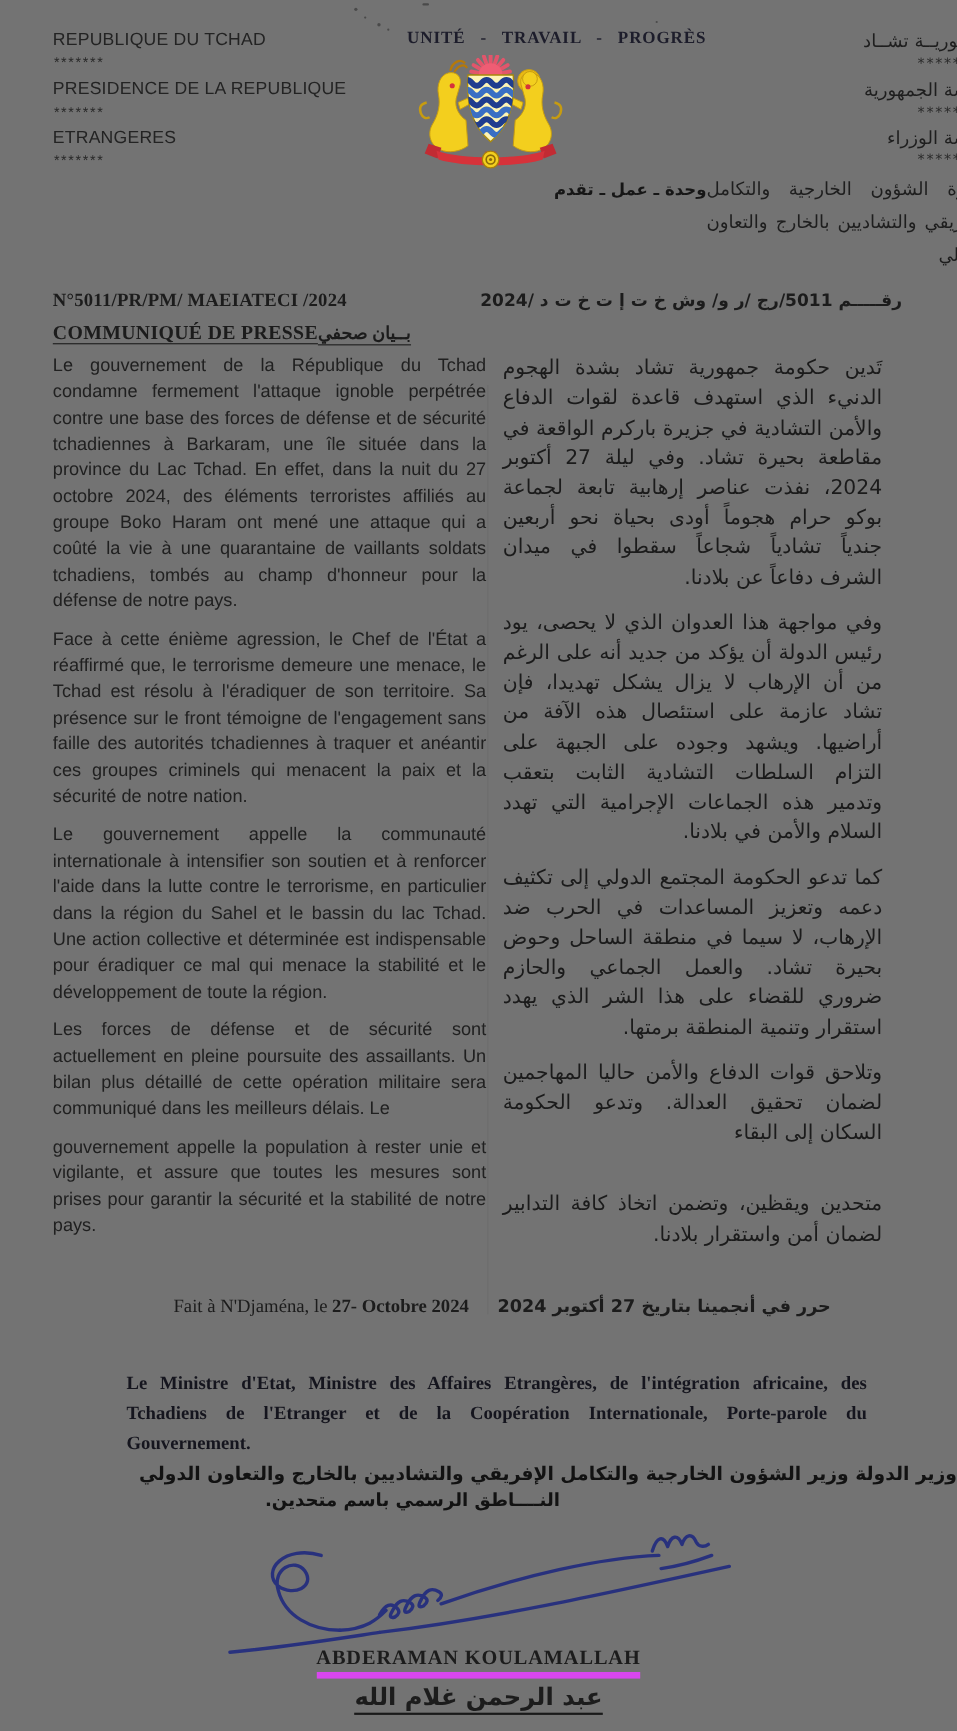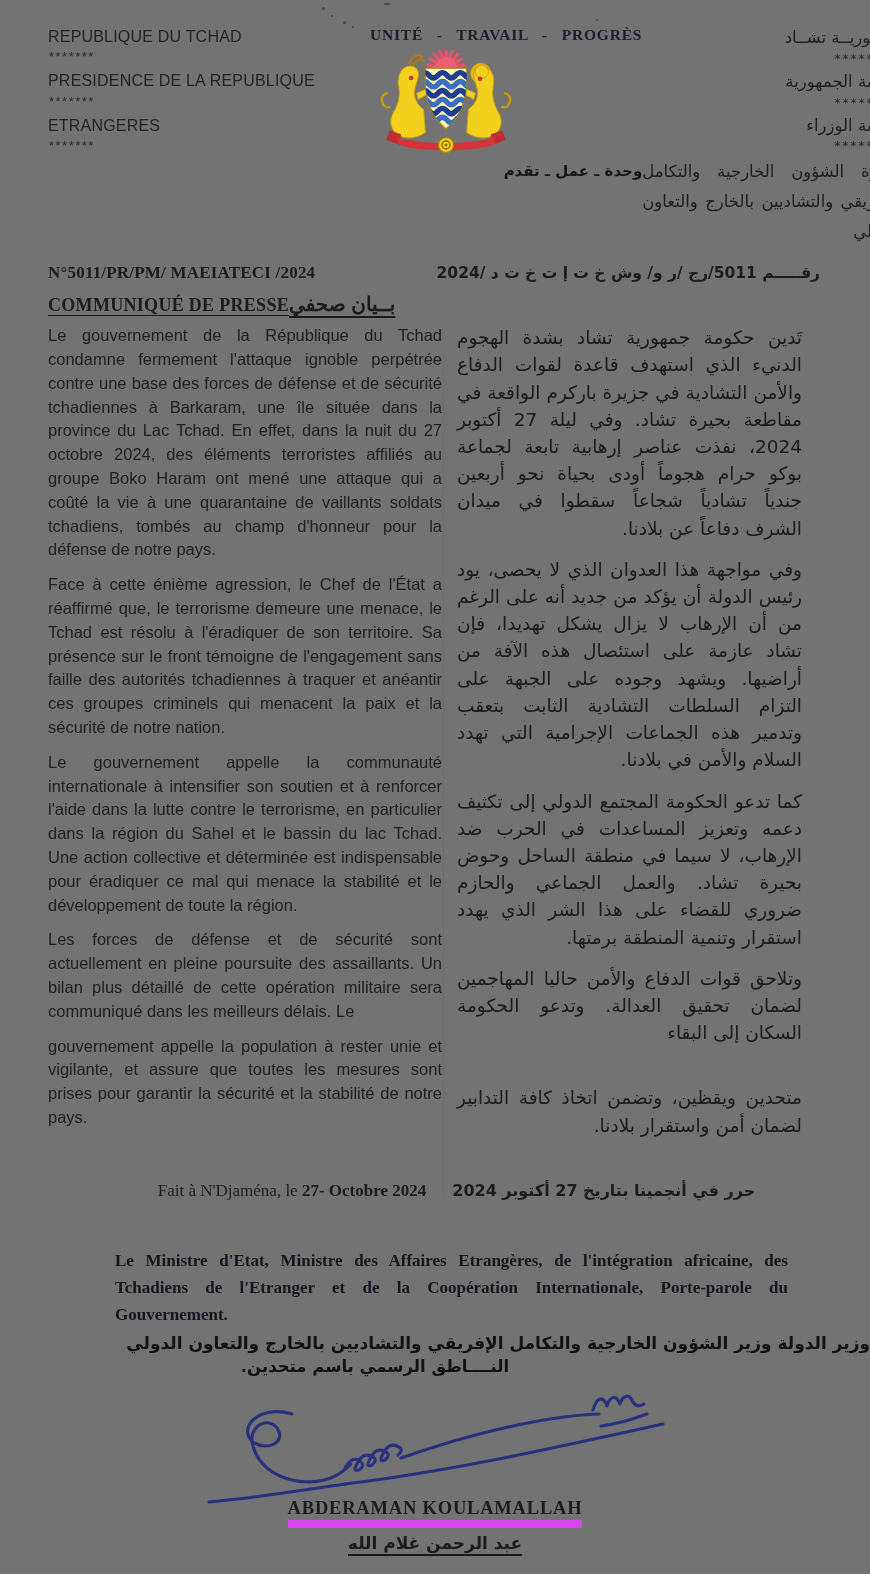--- a/index.html
+++ b/index.html
@@ -36,21 +36,21 @@
   
   .refrow{display:flex;justify-content:space-between;align-items:baseline;padding:16px 50px 0 48px;}
   .ref-fr{font-family:"Liberation Serif",serif;font-weight:bold;font-size:17px;letter-spacing:.2px;}
   .ref-ar{font-family:"DejaVu Sans",sans-serif;font-weight:bold;font-size:15.5px;direction:rtl;}
   .headrow{display:flex;align-items:baseline;padding:9px 50px 0 48px;}
   .head-fr{
     font-family:"Liberation Serif",serif;font-weight:bold;font-size:18px;letter-spacing:.3px;
     text-decoration:underline;text-underline-offset:4px;
   }
   .head-ar{
-    font-family:Liberation Sans, sans-serif;font-weight:bold;font-size:20px;direction:rtl;
+    font-family:Liberation Serif, serif;font-weight:bold;font-size:16px;direction:rtl;
     text-decoration:underline;text-underline-offset:5px;
   }
   
   .bodyrow{display:flex;gap:15px;padding:8px 68px 0 48px;box-sizing:border-box;}
   .col-fr{width:394px;flex:none;font-size:16.5px;line-height:23.8px;text-align:justify;color:#202020;}
   .col-fr p{margin:0 0 11px 0;}
   .col-ar{flex:1;direction:rtl;font-family:"DejaVu Sans",sans-serif;font-size:18.5px;line-height:27.2px;text-align:justify;color:#1b1b1b;}
   .col-ar p{margin:0 0 14px 0;}
   .col-ar p.gap-after{margin-bottom:38px;}
   .fold-line{position:absolute;left:443px;top:350px;width:1px;height:845px;background:rgba(0,0,0,0.05);}
@@ -74,25 +74,25 @@
   }
   .sig-ar2{
     margin-top:4px;text-align:center;padding-right:120px;
     font-family:"DejaVu Sans",sans-serif;font-weight:bold;font-size:16.5px;direction:rtl;color:#121212;
   }
   .sig-svg{position:absolute;left:195px;top:1382px;width:505px;height:125px;pointer-events:none;}
   .namewrap{position:absolute;left:0;top:1498px;width:100%;text-align:center;}
   .name-fr{
     display:inline-block;
     font-family:"Liberation Serif",serif;font-weight:bold;font-size:18.5px;letter-spacing:.8px;
-    border-bottom:8px solid #d946ef;padding-bottom:1px;
+    border-bottom:6px solid #d946ef;padding-bottom:1px;
   }
   .name-ar{
     display:inline-block;margin-top:5px;
-    font-family:"DejaVu Sans",sans-serif;font-weight:bold;font-size:17px;direction:rtl;
+    font-family:"DejaVu Sans",sans-serif;font-weight:bold;font-size:22px;direction:rtl;
     border-bottom:2px solid #1a1a1a;padding-bottom:1px;
   }
   
   .speck{position:absolute;background:#4a4a4a;border-radius:50%;}
 </style>
 </head>
 <body>
 
 <div class="page">
 

